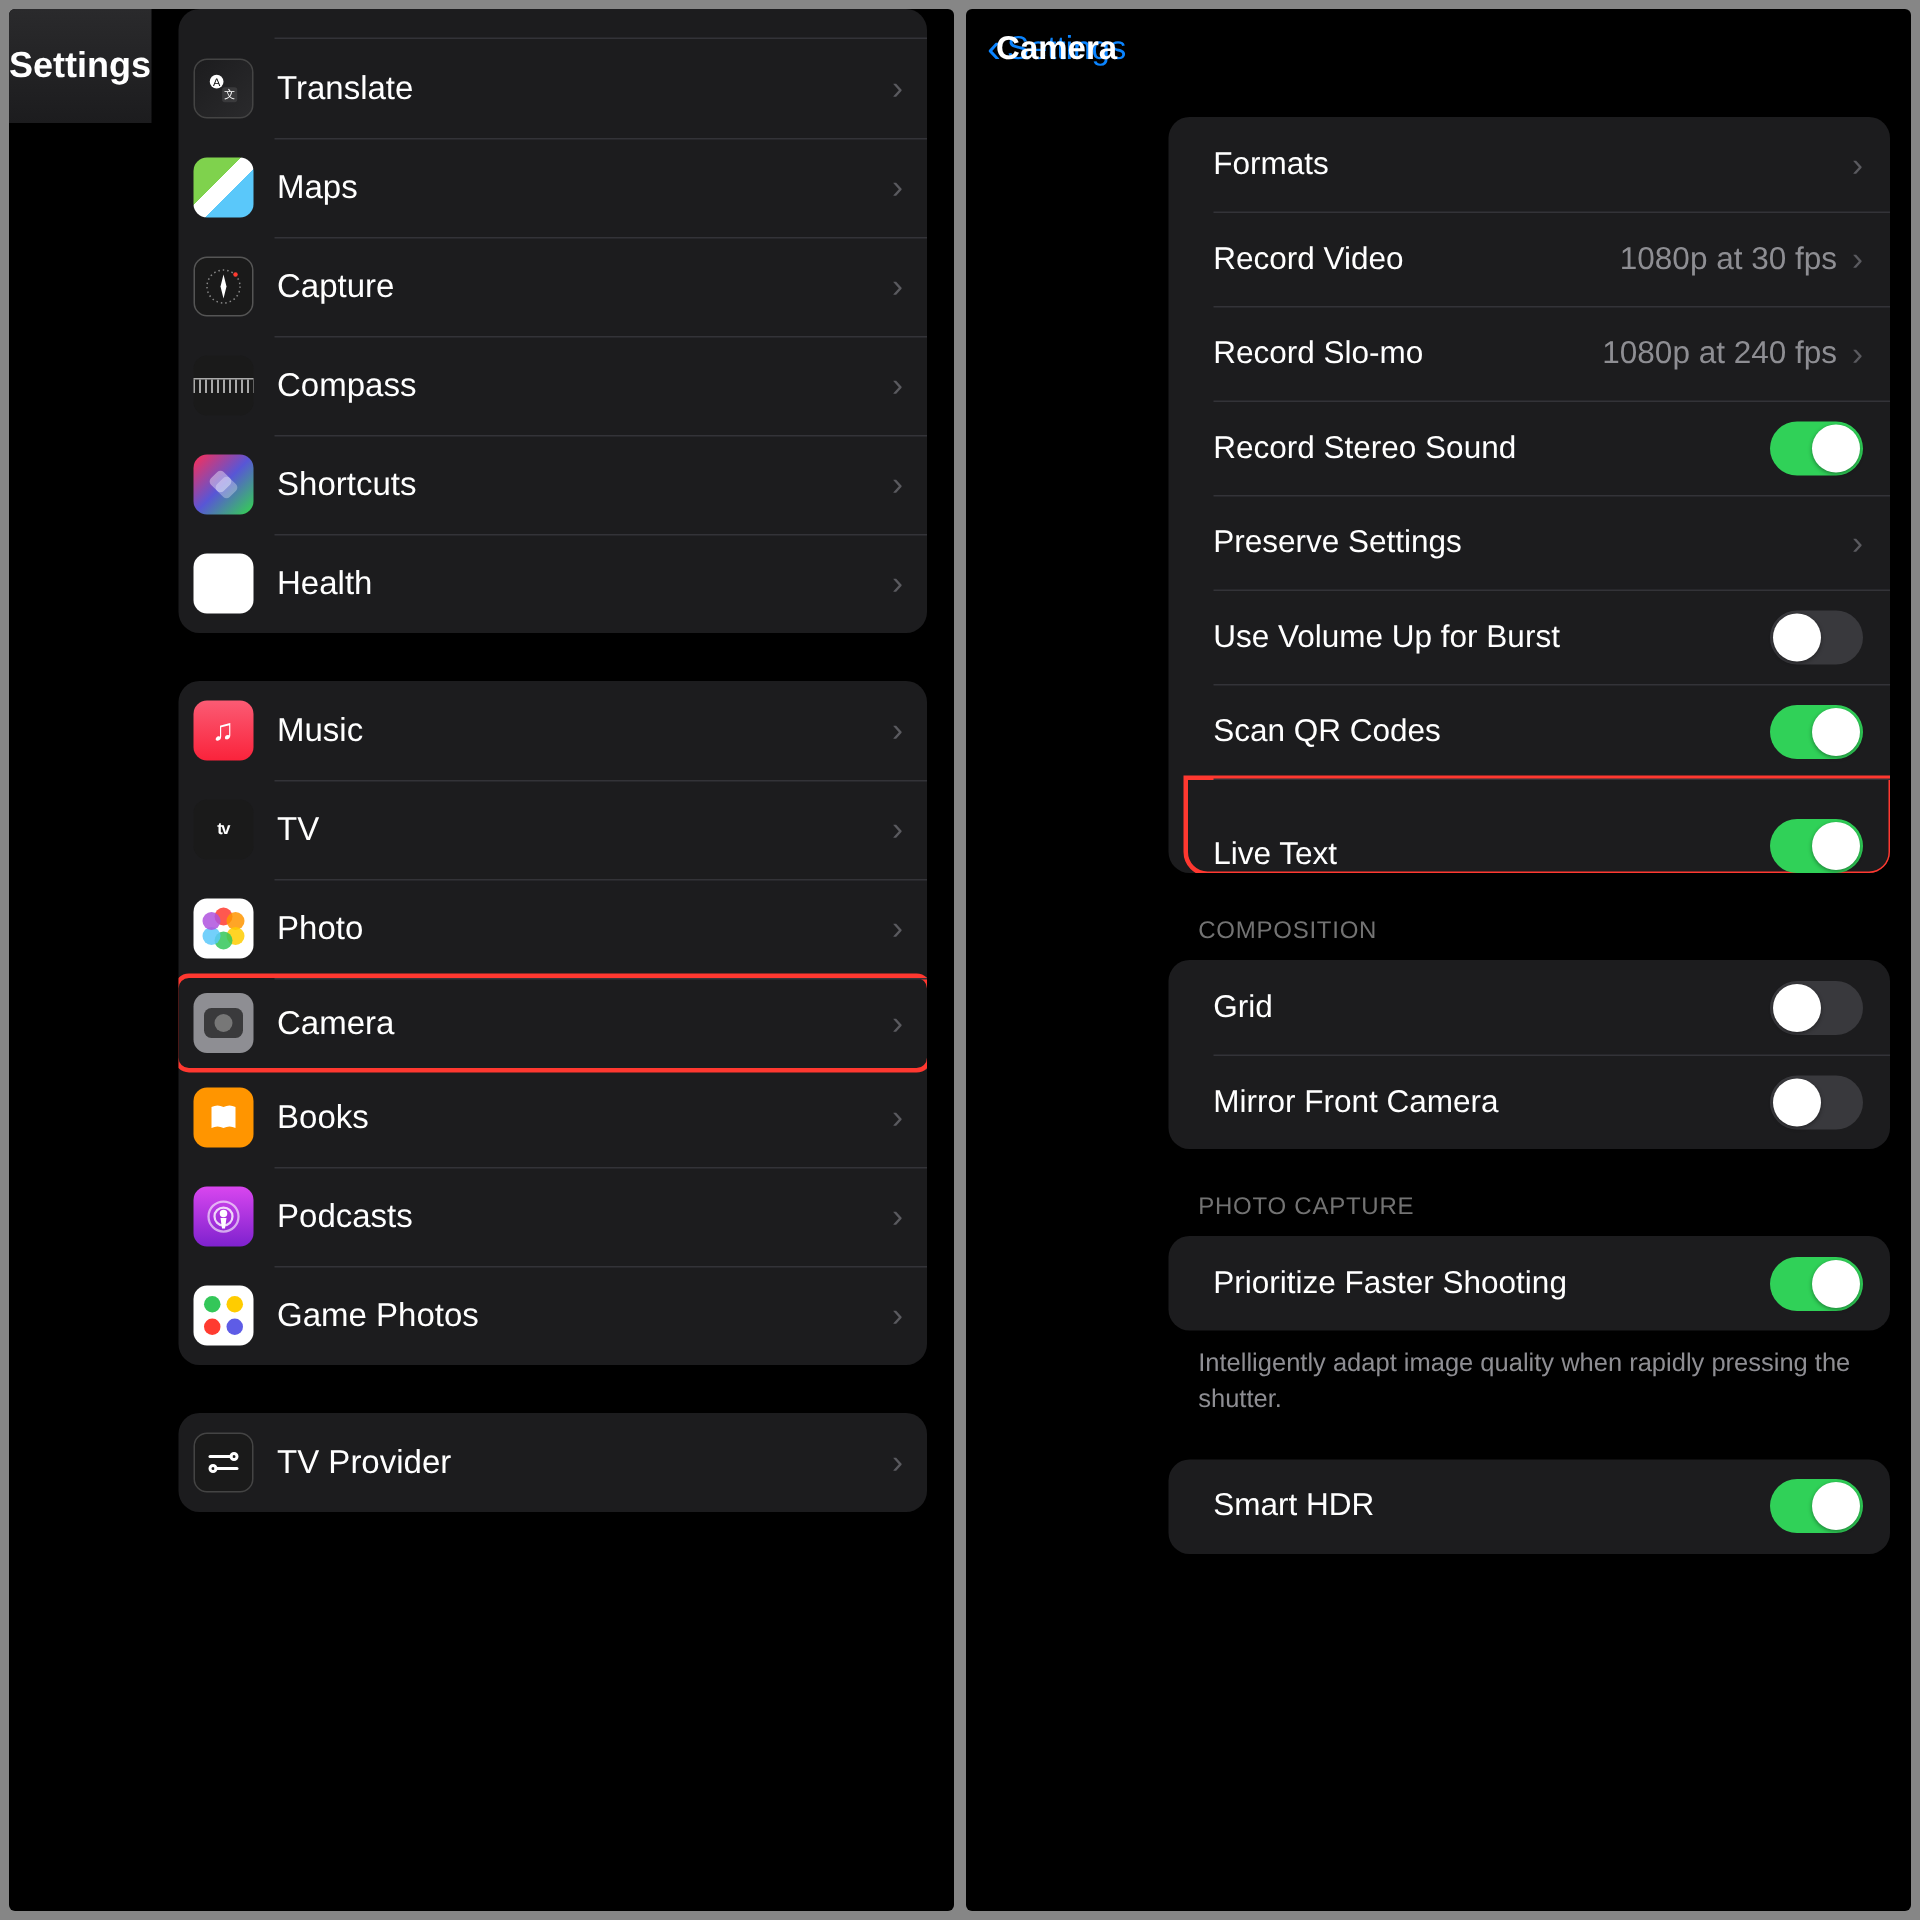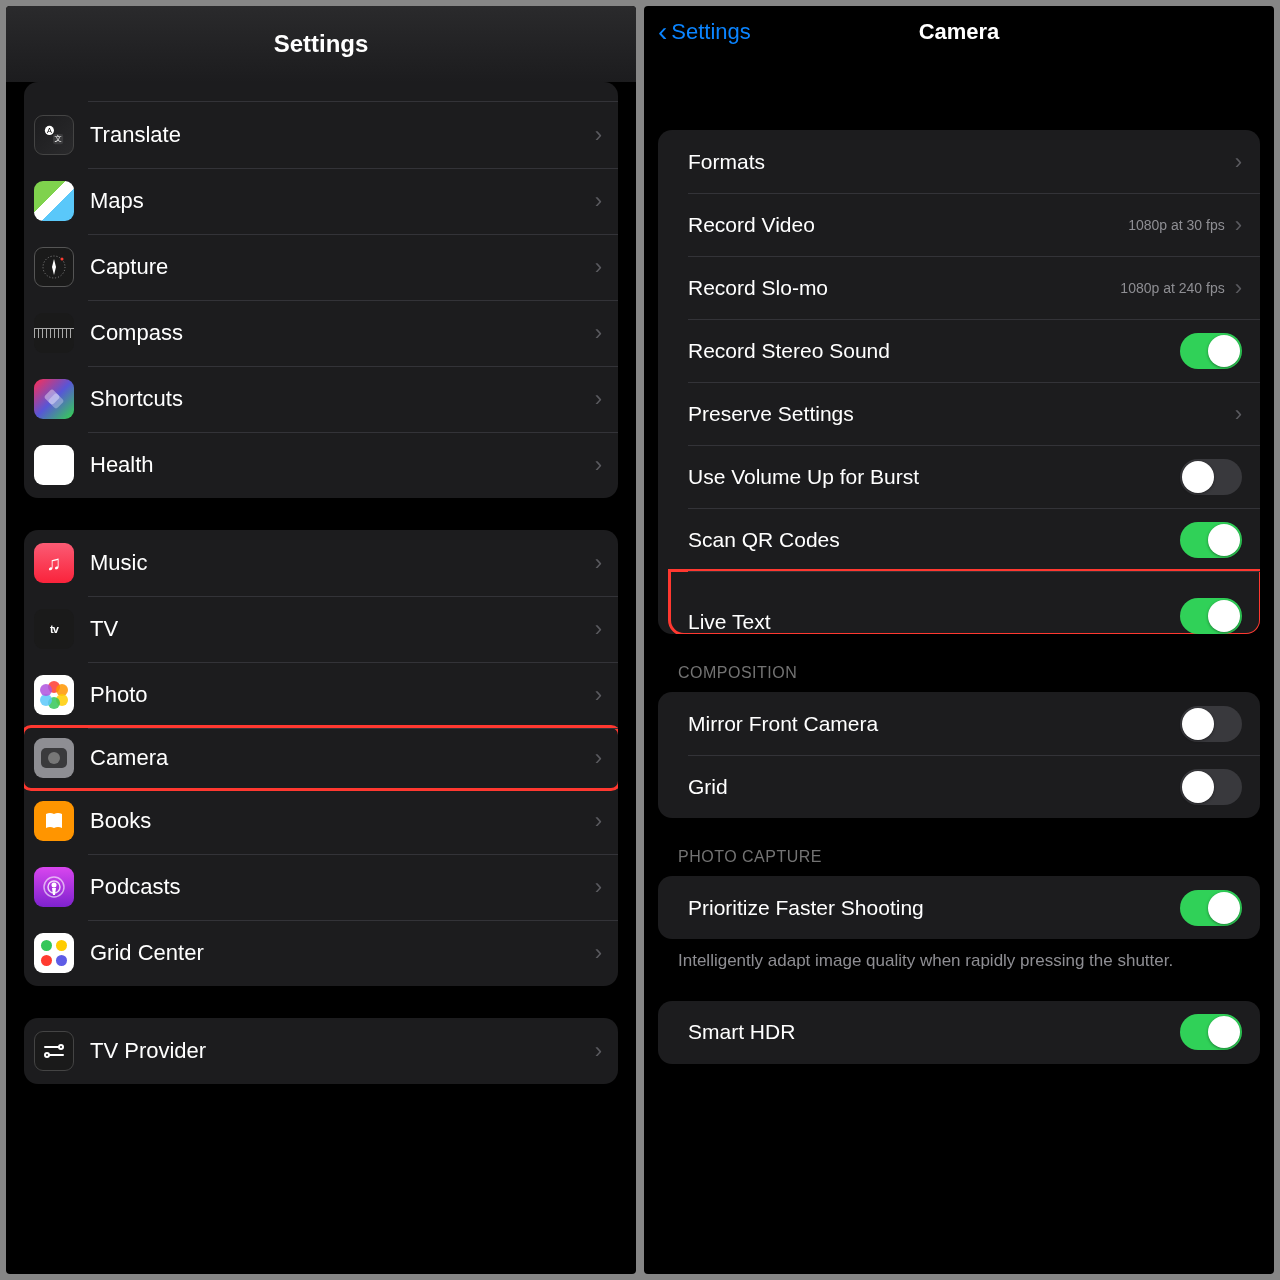--- a/index.html
+++ b/index.html
@@ -11,21 +11,21 @@
     display: flex;
     gap: 8px;
     padding: 6px;
   }
   .phone {
     flex: 1;
     background: #000;
     border-radius: 4px;
     overflow: hidden;
     display: flex;
-    flex-direction: column;
+    flex-direction: row;
     position: relative;
   }
   
   .title-bar {
     height: 76px;
     background: linear-gradient(to bottom, #2a2a2c, #1c1c1e);
     display: flex;
     align-items: center;
     justify-content: center;
     color: #fff;
@@ -169,21 +169,21 @@
     height: 1px;
     background: #333338;
   }
   .srow .slabel {
     flex: 1;
     color: #fff;
     font-size: 21px;
   }
   .srow .sval {
     color: #8e8e93;
-    font-size: 14px;
+    font-size: 21px;
     margin-right: 10px;
   }
   .toggle {
     width: 62px; height: 36px;
     border-radius: 18px;
     position: relative;
     flex-shrink: 0;
   }
   .toggle .knob {
     width: 32px; height: 32px;
@@ -353,21 +353,21 @@
       </div>
       <div class="row">
         <div class="app-icon ic-gc">
           <div class="gc-dots">
               <span class="gcd1"></span>
               <span class="gcd2"></span>
               <span class="gcd3"></span>
               <span class="gcd4"></span>
             </div>
         </div>
-        <div class="label">Grid Center</div>
+        <div class="label">Game Photos</div>
         <div class="chevron">›</div>
       </div>
     </div>
 
     <div class="group">
       <div class="row">
         <div class="app-icon ic-tvprov">
           <svg width="26" height="26" viewBox="0 0 26 26" stroke="#fff" stroke-width="2" fill="none" stroke-linecap="round">
               <path d="M4 9 h14"></path>
               <circle cx="20" cy="9" r="2"></circle>
@@ -436,31 +436,31 @@
         <div class="slabel">Live Text</div>
         <div class="toggle on">
             <div class="knob"></div>
           </div>
       </div>
     </div>
 
     <div class="section-header">Composition</div>
     <div class="rgroup">
       <div class="srow">
+        <div class="slabel">Grid</div>
+        <div class="toggle off">
+            <div class="knob"></div>
+          </div>
+      </div>
+      <div class="srow">
         <div class="slabel">Mirror Front Camera</div>
         <div class="toggle off">
             <div class="knob"></div>
           </div>
       </div>
-      <div class="srow">
-        <div class="slabel">Grid</div>
-        <div class="toggle off">
-            <div class="knob"></div>
-          </div>
-      </div>
     </div>
 
     <div class="section-header">Photo Capture</div>
     <div class="rgroup">
       <div class="srow">
         <div class="slabel">Prioritize Faster Shooting</div>
         <div class="toggle on">
             <div class="knob"></div>
           </div>
       </div>

